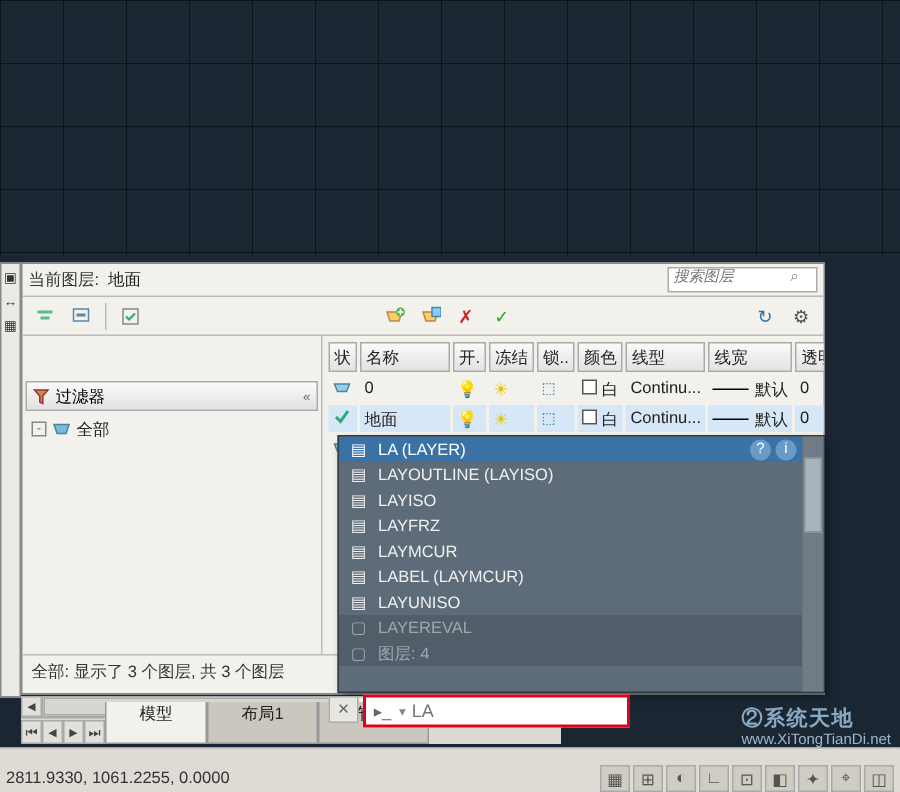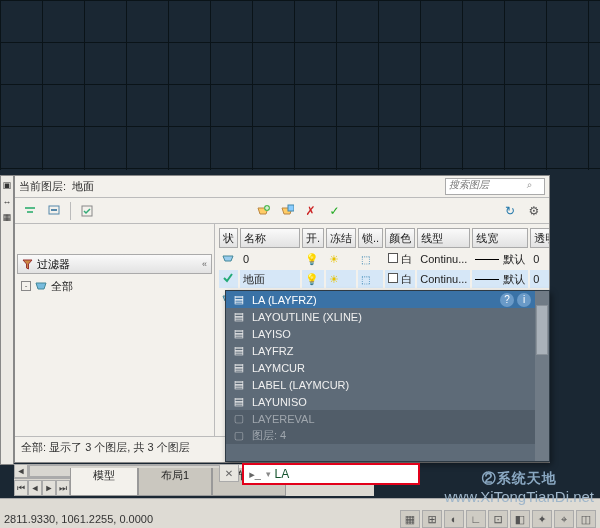--- a/index.html
+++ b/index.html
@@ -77,30 +77,30 @@
 .tab-arrows .scroll-btn { width: 14px; height: 16px; }
 .tab { height: 28px; padding: 0 22px; font-size: 11px; color: #222; background: #cac7bf; border: 1px solid #999; border-top: none; position: relative; }
 .tab.active { background: #f3f1ec; }
 
 
 .cmd-area { position: absolute; left: 14px; top: 464px; width: 540px; height: 30px; pointer-events: none; }
 .cmd-left { position: absolute; left: 205px; top: 0; width: 20px; height: 18px; background: #e8e6e0; border: 1px solid #aaa; display: inline-flex; align-items: center; justify-content: center; pointer-events: auto; }
 .cmd-box { position: absolute; left: 228px; top: -1px; width: 178px; height: 22px; background: #fff; border: 2px solid #e2001a; display: flex; align-items: center; padding: 0 4px; gap: 4px; pointer-events: auto; }
 .cmd-prompt { width: 14px; height: 14px; display: inline-flex; align-items: center; justify-content: center; color: #666; font-size: 11px; }
 .cmd-caret { color: #888; font-size: 9px; }
-.cmd-input { font-size: 12px; color: #14532d; }
+.cmd-input { font-size: 12px; color: #737373; }
 
 .status-bar { position: absolute; left: 0; top: 498px; width: 600px; height: 41px; background: #dedbd4; border-top: 1px solid #aaa; display: flex; align-items: center; padding: 0 4px; gap: 8px; }
 .sb-coords { font-size: 11px; color: #333; }
 .sb-icons { margin-left: auto; display: flex; gap: 2px; }
 .sb-btn { width: 20px; height: 18px; border: 1px solid #aaa; background: #cfccc4; display: inline-flex; align-items: center; justify-content: center; color: #555; font-size: 11px; }
 
-.watermark { position: absolute; right: 6px; top: 470px; text-align: center; pointer-events: none; }
+.watermark { position: absolute; right: 6px; top: 470px; text-align: left; pointer-events: none; }
 .watermark .wm1 { font-size: 14px; font-weight: bold; color: #8aa8c2; letter-spacing: 1px; }
-.watermark .wm2 { font-size: 15px; color: #9fb6ca; }
+.watermark .wm2 { font-size: 10px; color: #9fb6ca; }
 
 svg { display: block; }
 </style>
 </head>
 <body>
 
 <div class="canvas-bg"></div>
 
 <div class="left-rail">
   <div>▣</div>
@@ -255,30 +255,30 @@
     <span>全部: 显示了 3 个图层, 共 3 个图层</span>
   </div>
 </div>
 
 <div class="ac-popup">
   <div class="ac-wrap">
     <div class="ac-list" id="ac-list">
         <div style="position: relative;">
           <div class="ac-item sel" style="padding-right: 40px;">
             <span class="ac-icon">▤</span>
-            <span>LA (LAYFRZ)</span>
+            <span>LA (LAYER)</span>
           </div>
           <div class="ac-hdr" style="position: absolute; right: 0px; top: 0px; height: 17px; background: transparent;">
             <span>?</span>
             <span>i</span>
           </div>
         </div>
         <div class="ac-item">
           <span class="ac-icon">▤</span>
-          <span>LAYOUTLINE (XLINE)</span>
+          <span>LAYOUTLINE (LAYISO)</span>
         </div>
         <div class="ac-item">
           <span class="ac-icon">▤</span>
           <span>LAYISO</span>
         </div>
         <div class="ac-item">
           <span class="ac-icon">▤</span>
           <span>LAYFRZ</span>
         </div>
         <div class="ac-item">

